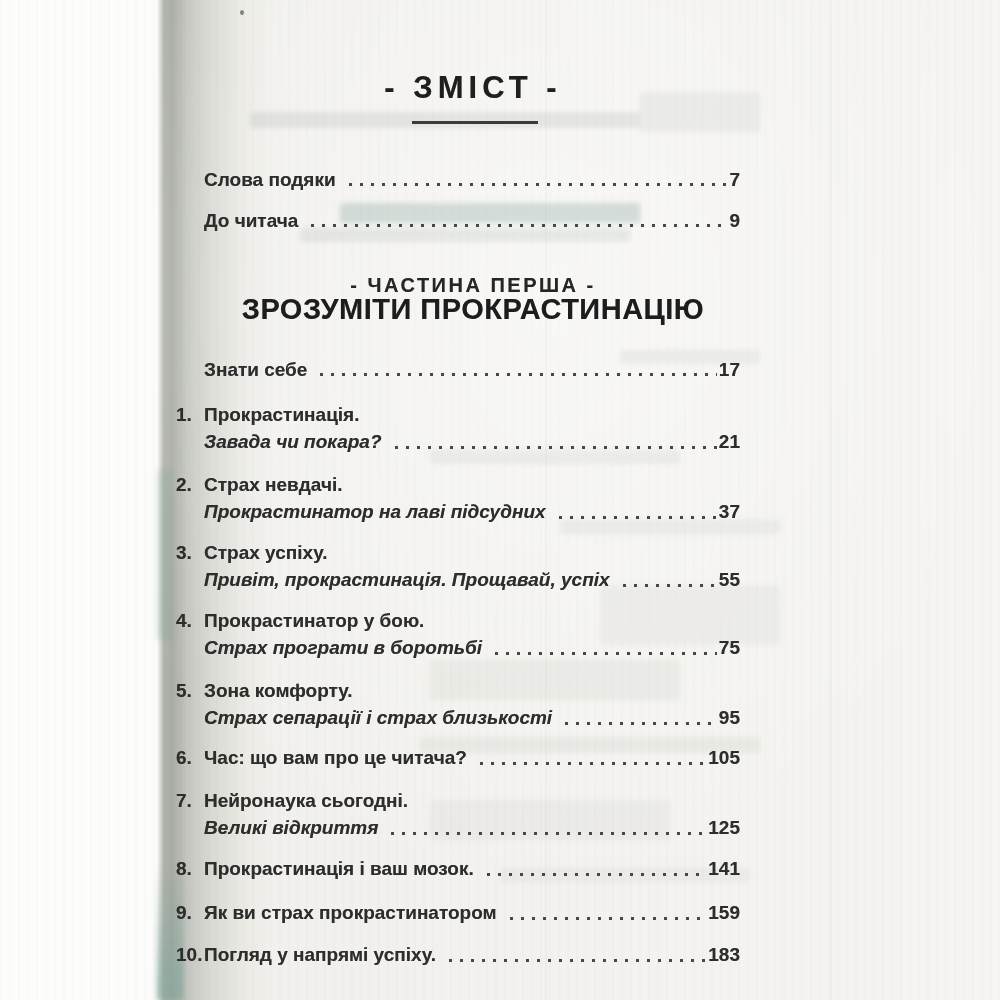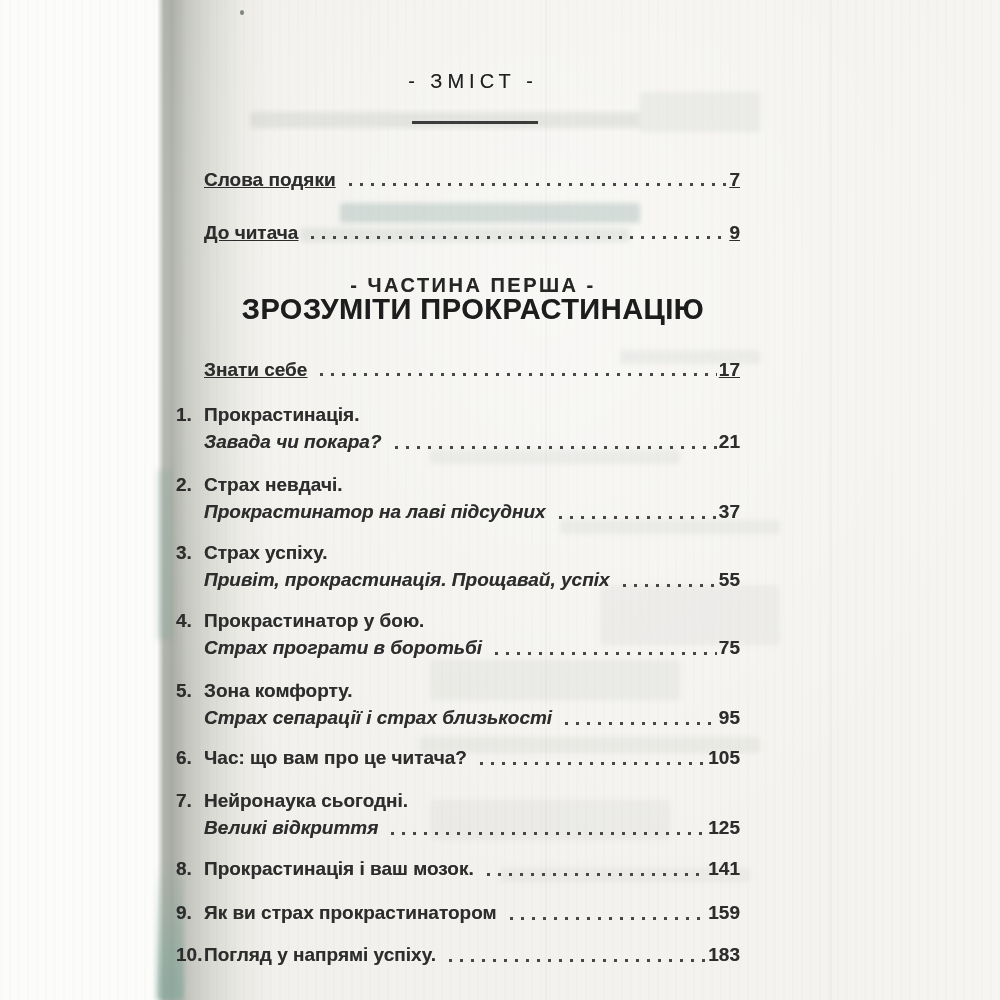--- a/index.html
+++ b/index.html
@@ -18,29 +18,29 @@
     background:linear-gradient(180deg, rgba(127,166,155,0) 0%, rgba(122,165,152,0.55) 88%);}
   .teal-mid{position:absolute;left:157px;top:470px;width:15px;height:170px;filter:blur(3px);
     background:rgba(127,166,155,0.26);}
   .ghost{position:absolute;filter:blur(2.5px);border-radius:3px;pointer-events:none;}
   .speck{position:absolute;left:240px;top:10px;width:4px;height:5px;border-radius:50%;
     background:rgba(92,97,92,0.75);}
 
   .content{position:absolute;inset:0;color:#2d2d2d;
     text-shadow:0 0 0.6px rgba(45,45,45,0.5);}
   .toc-title{position:absolute;top:70px;left:473px;transform:translateX(-50%);
-    font-size:20px;font-weight:400;letter-spacing:5px;color:#1f1f1f;white-space:nowrap;text-align:center;}
+    font-size:31px;font-weight:700;letter-spacing:5px;color:#1f1f1f;white-space:nowrap;text-align:center;}
   .title-rule{position:absolute;top:121px;left:412px;width:126px;height:3px;background:#3b3b3b;}
   .kicker{position:absolute;top:274px;left:473px;transform:translateX(-50%);
     font-size:20px;font-weight:700;letter-spacing:2.5px;color:#262626;white-space:nowrap;}
   .part-title{position:absolute;top:293px;left:473px;transform:translateX(-50%);
     font-size:29px;font-weight:700;letter-spacing:0.5px;color:#1d1d1d;white-space:nowrap;}
 
   .row{position:absolute;left:204px;width:536px;display:flex;align-items:flex-end;
-    font-size:19px;font-weight:600;line-height:24px;text-decoration:underline;}
+    font-size:19px;font-weight:600;line-height:24px;}
   .leader{flex:1;height:5px;margin:0 2px 5px 9px;
     background:radial-gradient(circle, #474747 1.45px, rgba(0,0,0,0) 1.85px) 0 50% / 11px 5px repeat-x;}
   .pg{text-align:right;min-width:12px;}
 
   .chapter{position:absolute;left:176px;width:564px;font-size:19px;font-weight:600;line-height:27px;}
   .num{position:absolute;left:0;top:0;}
   .ch-line{margin-left:28px;display:flex;align-items:flex-end;}
   .sub{font-style:italic;}
 </style>
 </head>
@@ -71,21 +71,21 @@
   <div class="content">
 
     <div class="toc-title">- ЗМІСТ -</div>
     <div class="title-rule"></div>
 
     <div class="row" style="top:168px;">
       <span>Слова подяки</span>
       <span class="leader"></span>
       <span class="pg">7</span>
     </div>
-    <div class="row" style="top:221px;align-items:flex-end;">
+    <div class="row" style="top:209px;align-items:flex-end;">
       <span>До читача</span>
       <span class="leader"></span>
       <span class="pg">9</span>
     </div>
 
     <div class="kicker">- ЧАСТИНА ПЕРША -</div>
     <div class="part-title">ЗРОЗУМІТИ ПРОКРАСТИНАЦІЮ</div>
 
     <div class="row" style="top:358px;">
       <span>Знати себе</span>

